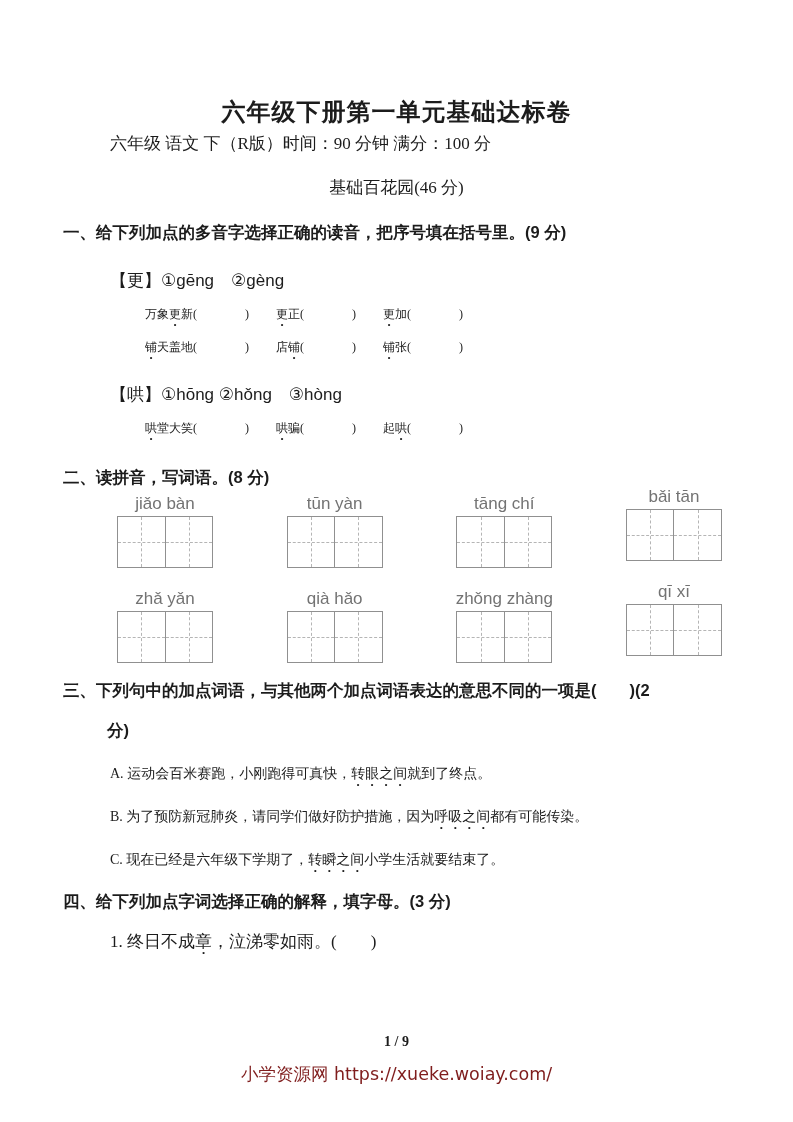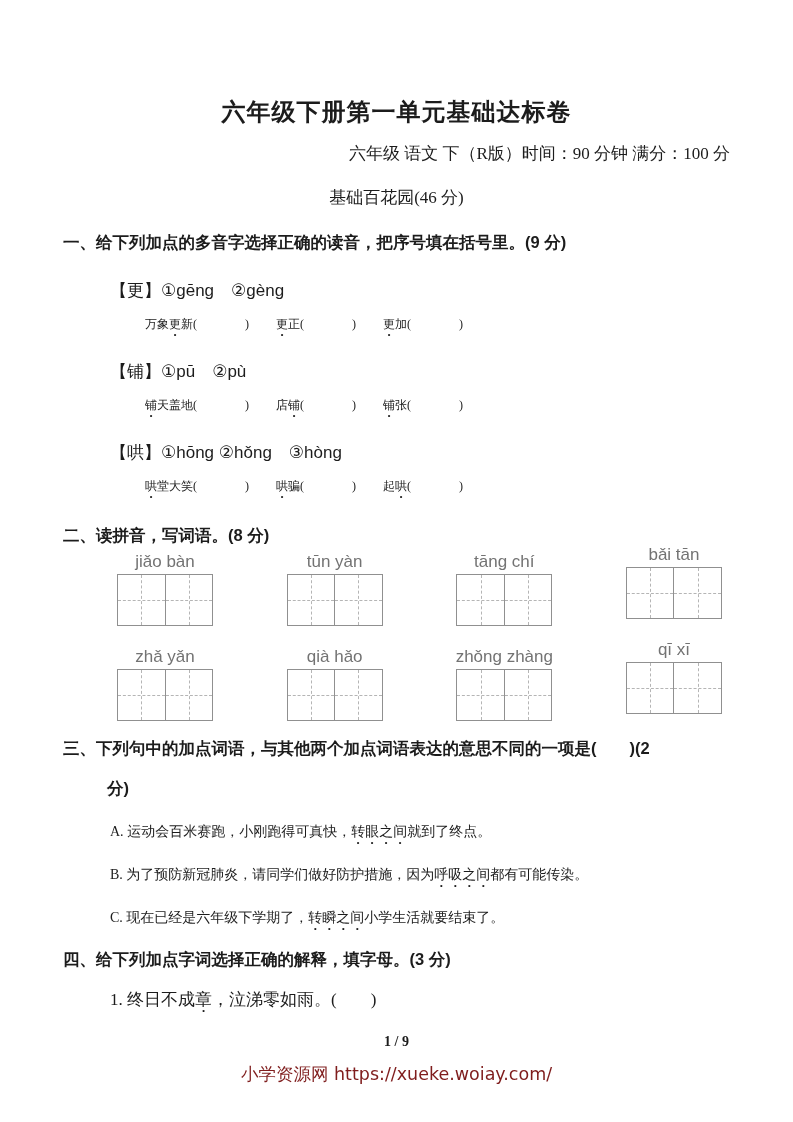--- a/index.html
+++ b/index.html
@@ -4,21 +4,21 @@
 <style>
   html,body{margin:0;padding:0;background:#e9e9e9;}
   .page{
     width:793px;height:1122px;background:#ffffff;position:relative;
     overflow:hidden;color:#1c1c1c;
     font-family:"Liberation Serif","DejaVu Serif",serif;
     margin:0 auto;
   }
   .content{padding:96px 63px 0 63px;box-sizing:border-box;}
   .title{font-size:24px;font-weight:bold;text-align:center;letter-spacing:1px;line-height:33px;}
-  .meta{display:flex;justify-content:flex-end;margin-top:14px;font-size:17px;line-height:22px;padding-left:47px;}
+  .meta{display:flex;justify-content:flex-start;margin-top:4px;font-size:17px;line-height:22px;padding-left:47px;}
   .section-title{text-align:center;margin-top:22px;font-size:17px;line-height:22px;}
   .qheader{
     font-family:Liberation Sans, sans-serif;
     font-weight:700;font-size:16.5px;line-height:23px;white-space:nowrap;
   }
   .q1-header{margin-top:22px;}
   .q1-head{margin-top:26px;padding-left:47px;font-size:17px;line-height:22px;}
   .q1-head .opts{font-family:"Liberation Sans","DejaVu Sans",sans-serif;font-size:17px;}
   .q1-items{margin-top:11px;padding-left:82px;font-size:12px;line-height:22px;display:flex;gap:27px;white-space:nowrap;}
   .dots-run .dotchar{position:relative;display:inline-block;}
@@ -73,23 +73,20 @@
 
       <div class="q1-head">
         <span>【更】</span><span class="opts">①gēng　②gèng</span>
       </div>
       <div class="q1-items">
         <span class="dots-run"><span>万象</span><span><span class="dotchar">更</span></span><span>新(　　　　)</span></span>
         <span class="dots-run"><span></span><span><span class="dotchar">更</span></span><span>正(　　　　)</span></span>
         <span class="dots-run"><span></span><span><span class="dotchar">更</span></span><span>加(　　　　)</span></span>
       </div>
 
-      <div class="q1-head">
-        <span>【铺】</span><span class="opts">①pū　②pù</span>
-      </div>
       <div class="q1-items">
         <span class="dots-run"><span></span><span><span class="dotchar">铺</span></span><span>天盖地(　　　　)</span></span>
         <span class="dots-run"><span>店</span><span><span class="dotchar">铺</span></span><span>(　　　　)</span></span>
         <span class="dots-run"><span></span><span><span class="dotchar">铺</span></span><span>张(　　　　)</span></span>
       </div>
 
       <div class="q1-head">
         <span>【哄】</span><span class="opts">①hōng ②hǒng　③hòng</span>
       </div>
       <div class="q1-items">

